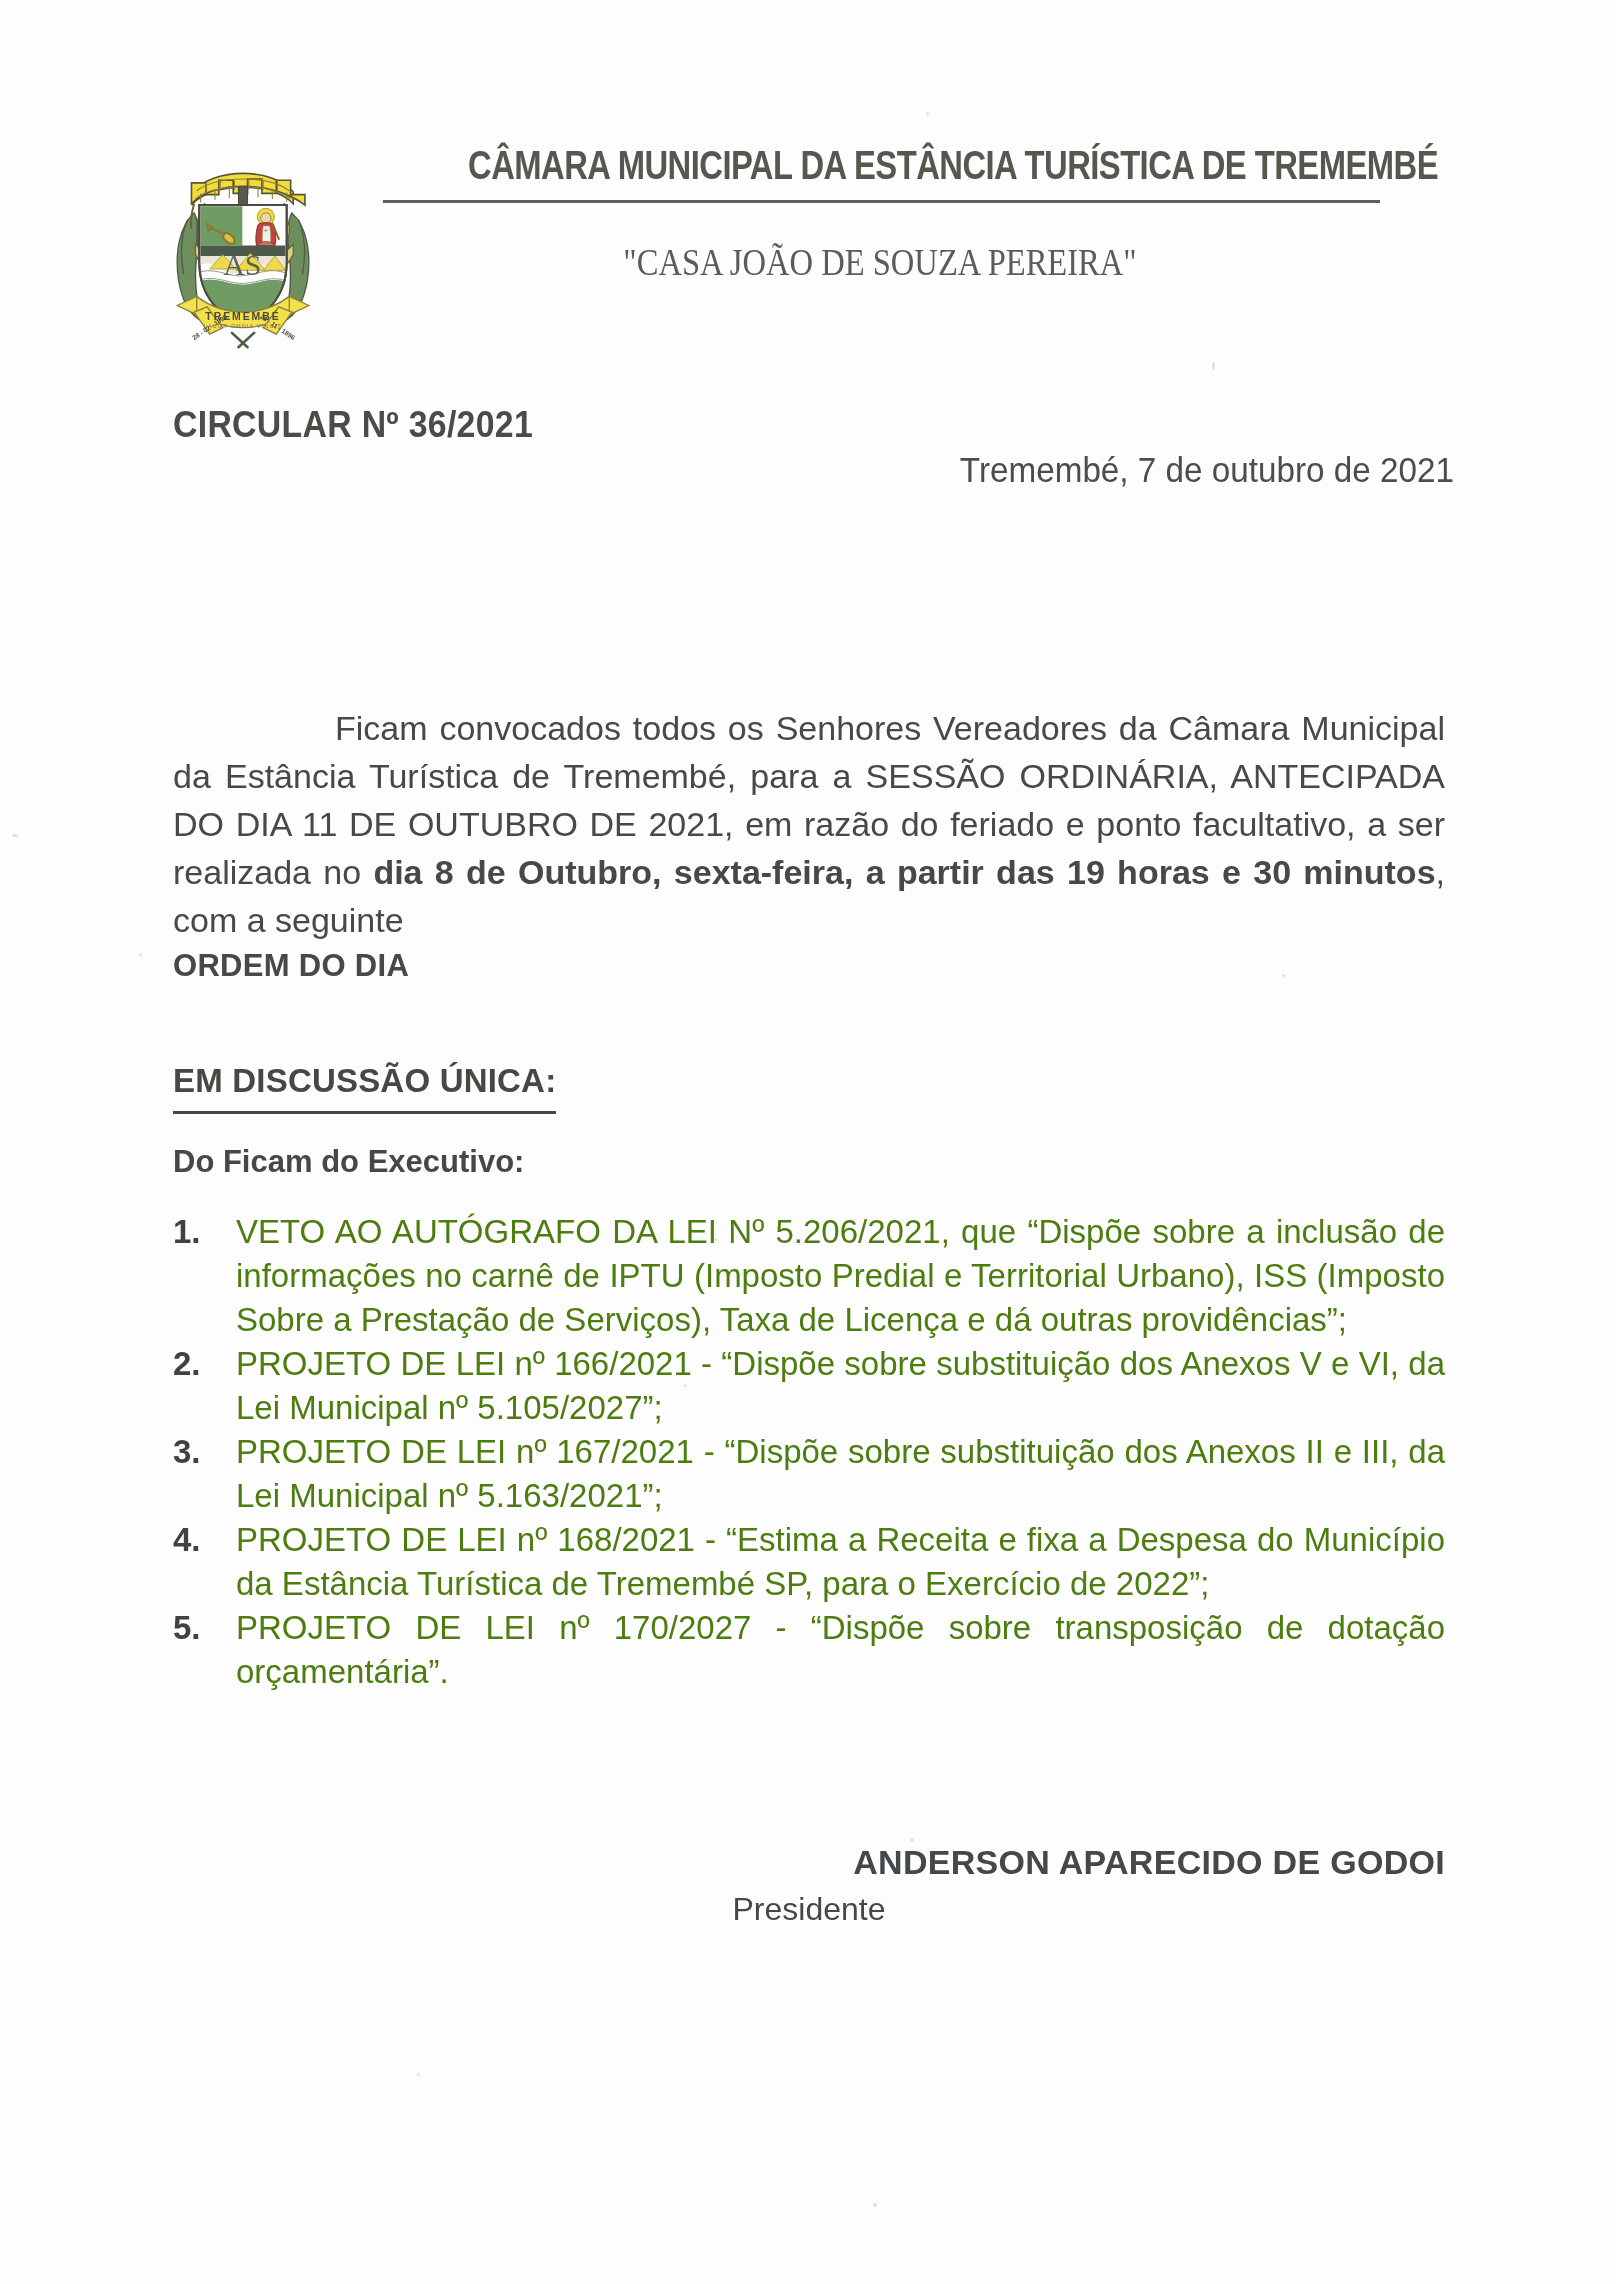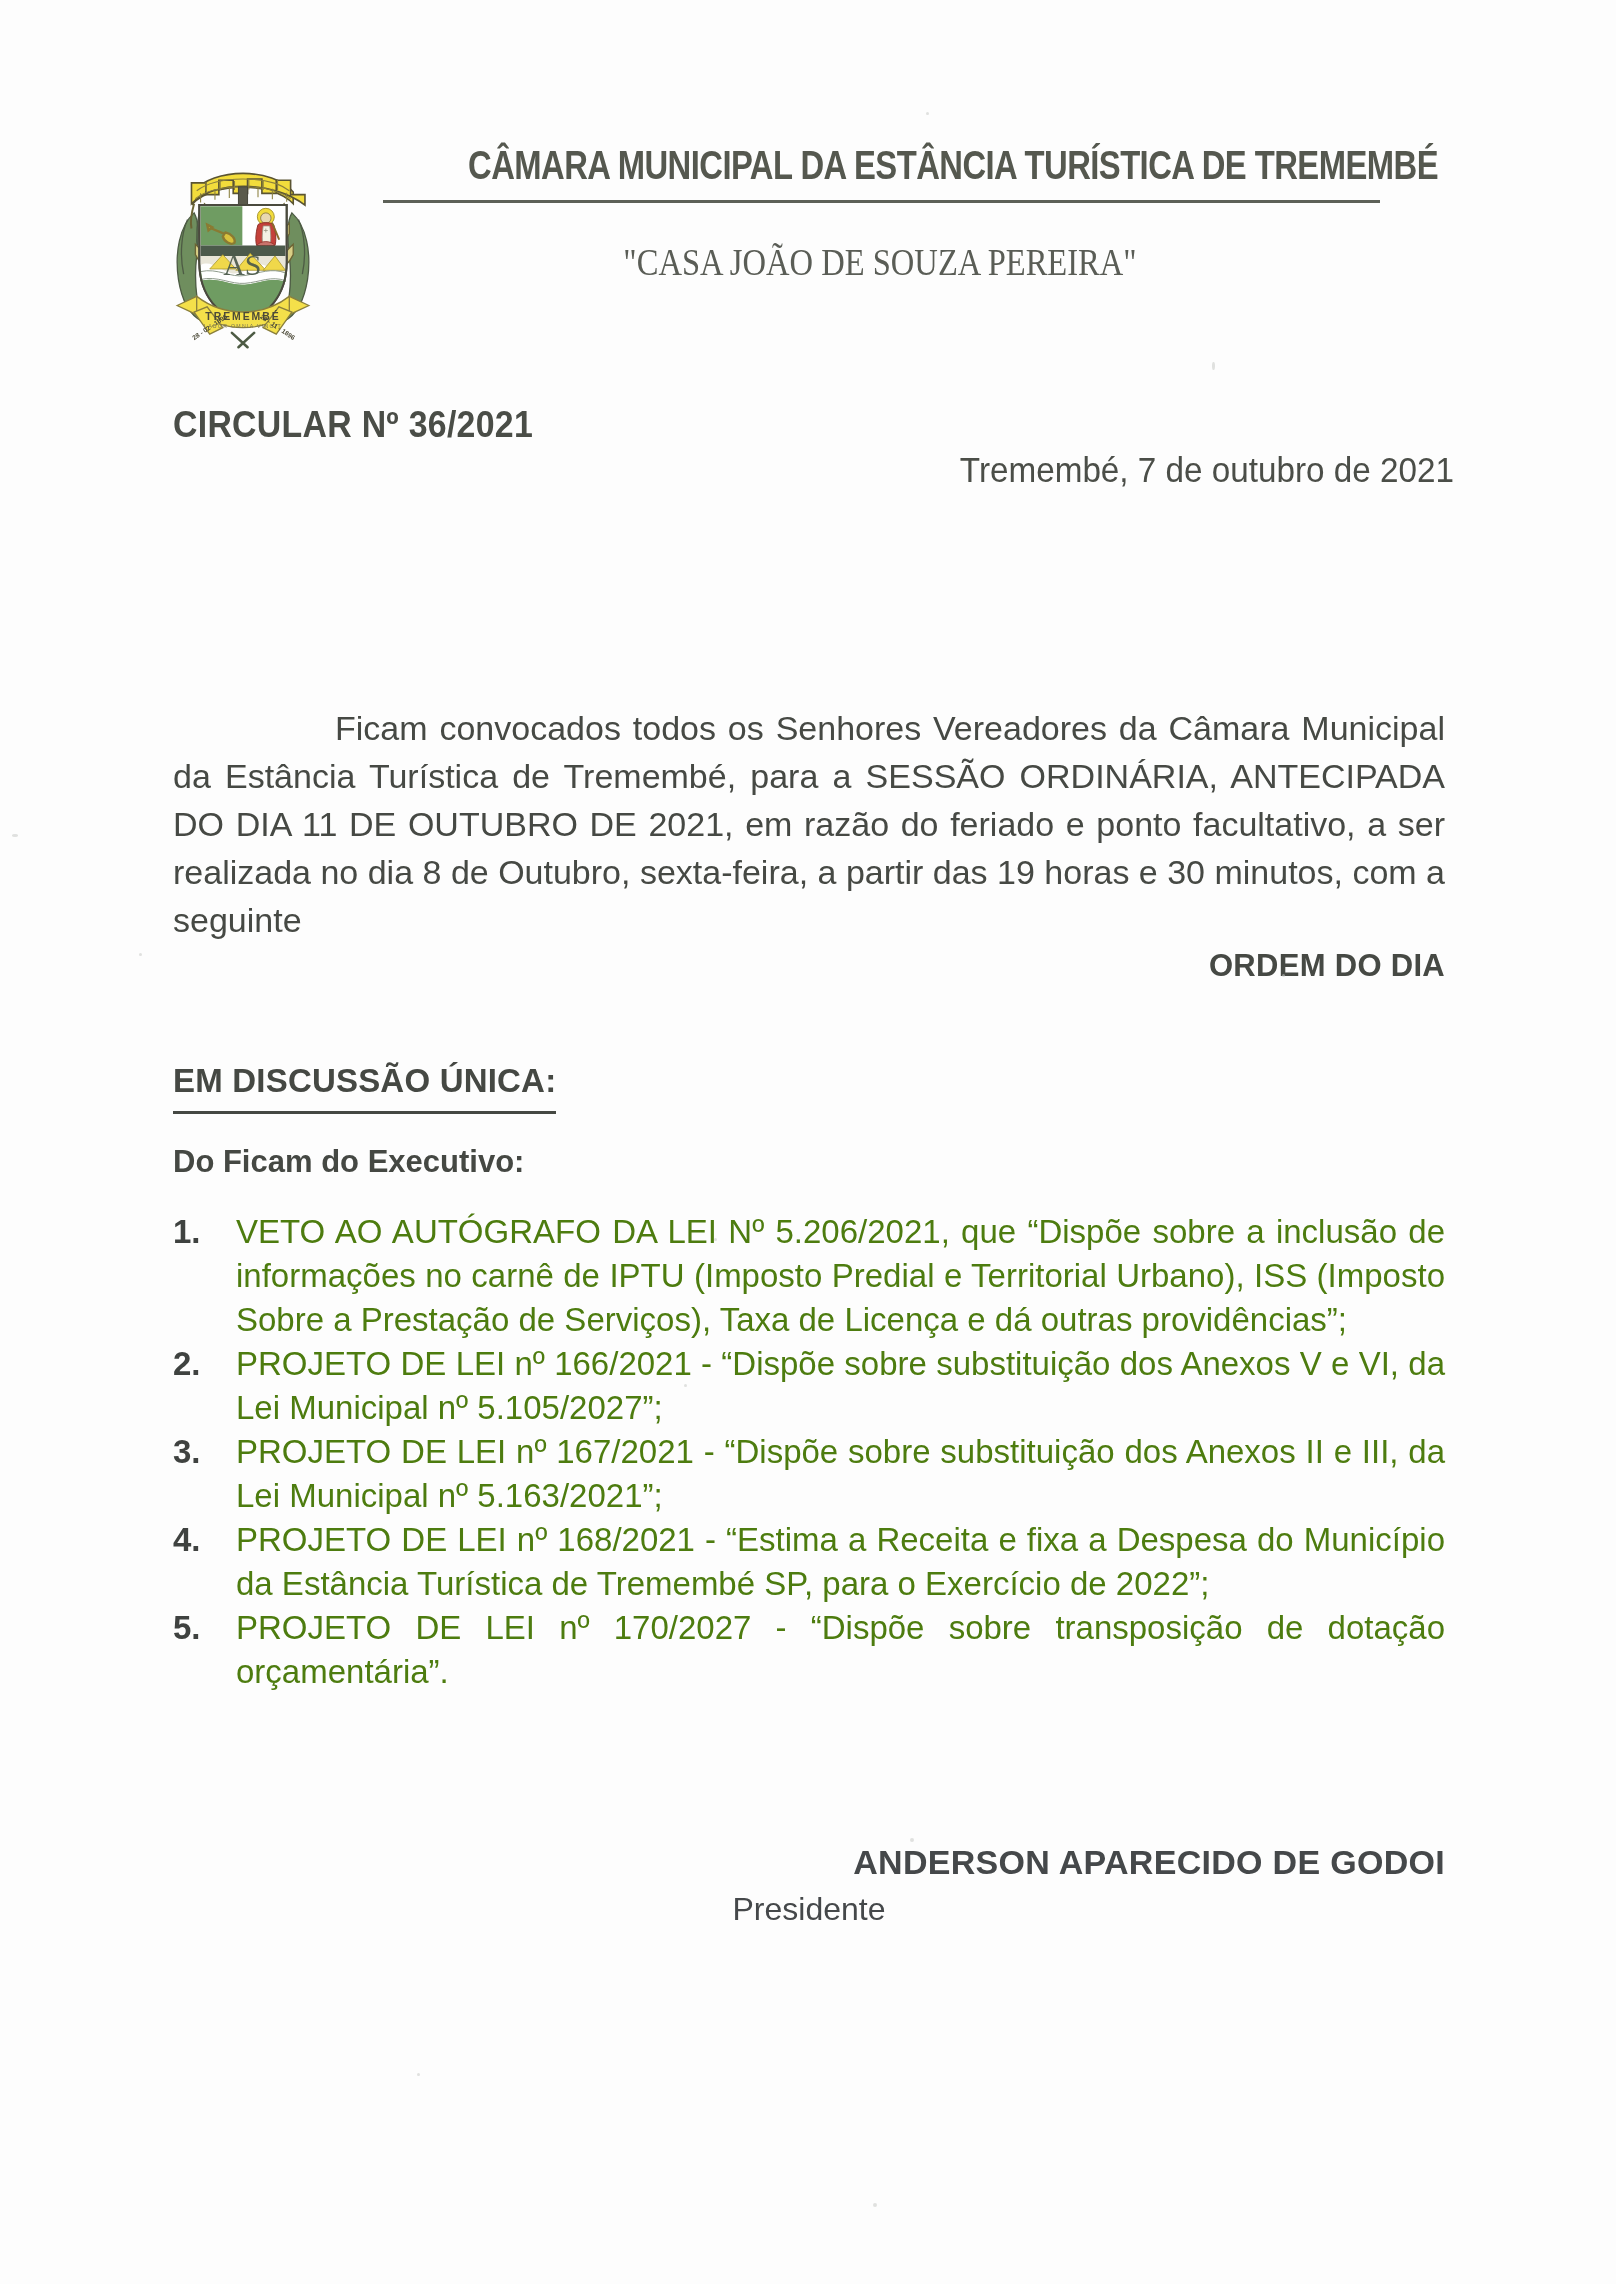--- a/index.html
+++ b/index.html
@@ -104,29 +104,29 @@
     position: absolute;
     left: 173px;
     top: 670px;
     width: 1272px;
     font-size: 34px;
     line-height: 48px;
     text-align: justify;
     text-indent: 162px;
     color: #464944;
   }
-  .lead b { font-weight: normal; margin-top: 48px; }
+  .lead b { font-weight: bold; margin-top: 48px; }
 
   
   .ordem {
     position: absolute;
     left: 173px;
     top: 948px;
     width: 1272px;
-    text-align: right;
+    text-align: left;
     font-weight: bold;
     font-size: 31px;
     letter-spacing: 0.3px;
     color: #464944;
   }
 
   
   .heading-underline {
     position: absolute;
     left: 173px;

